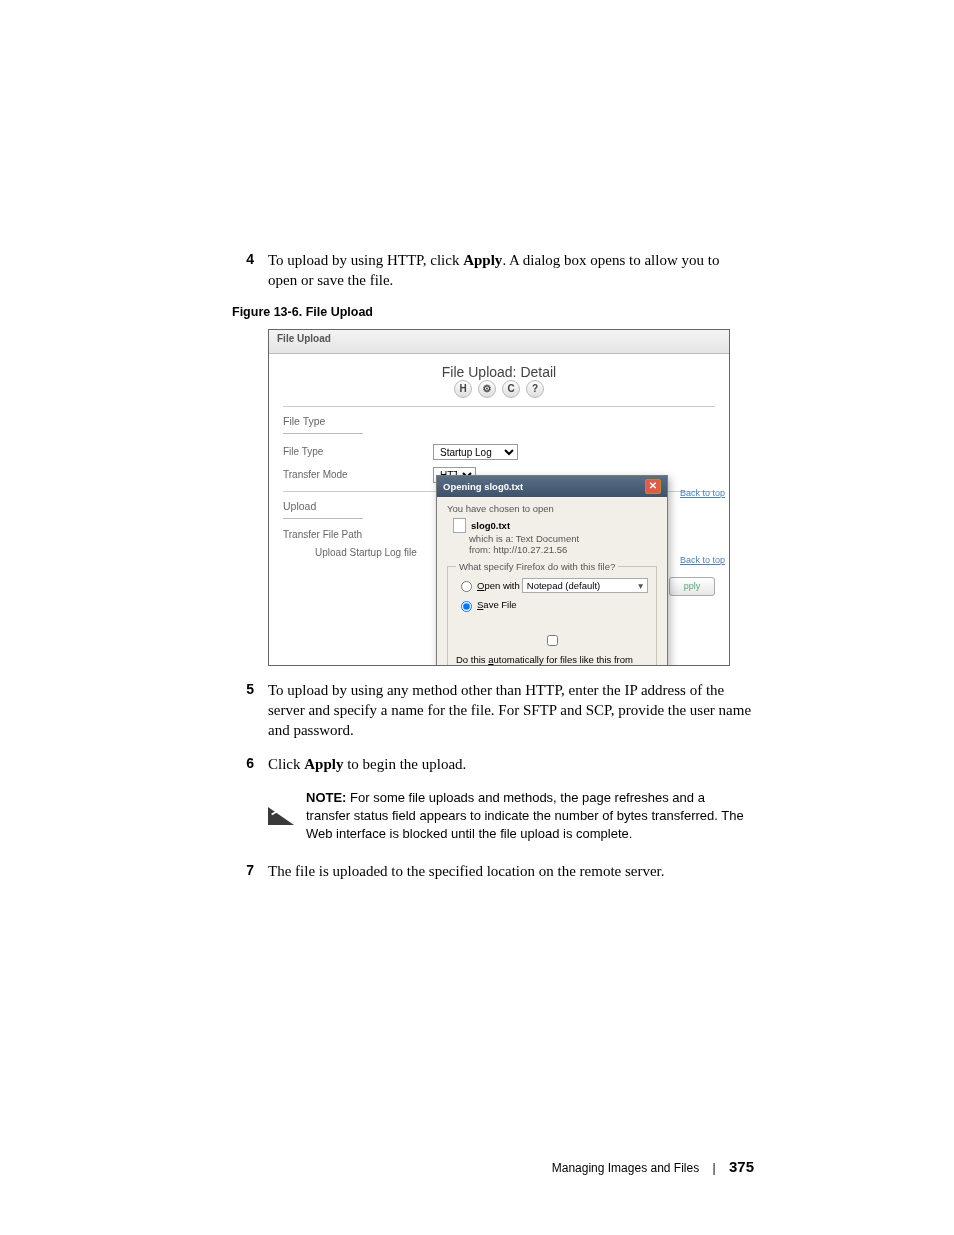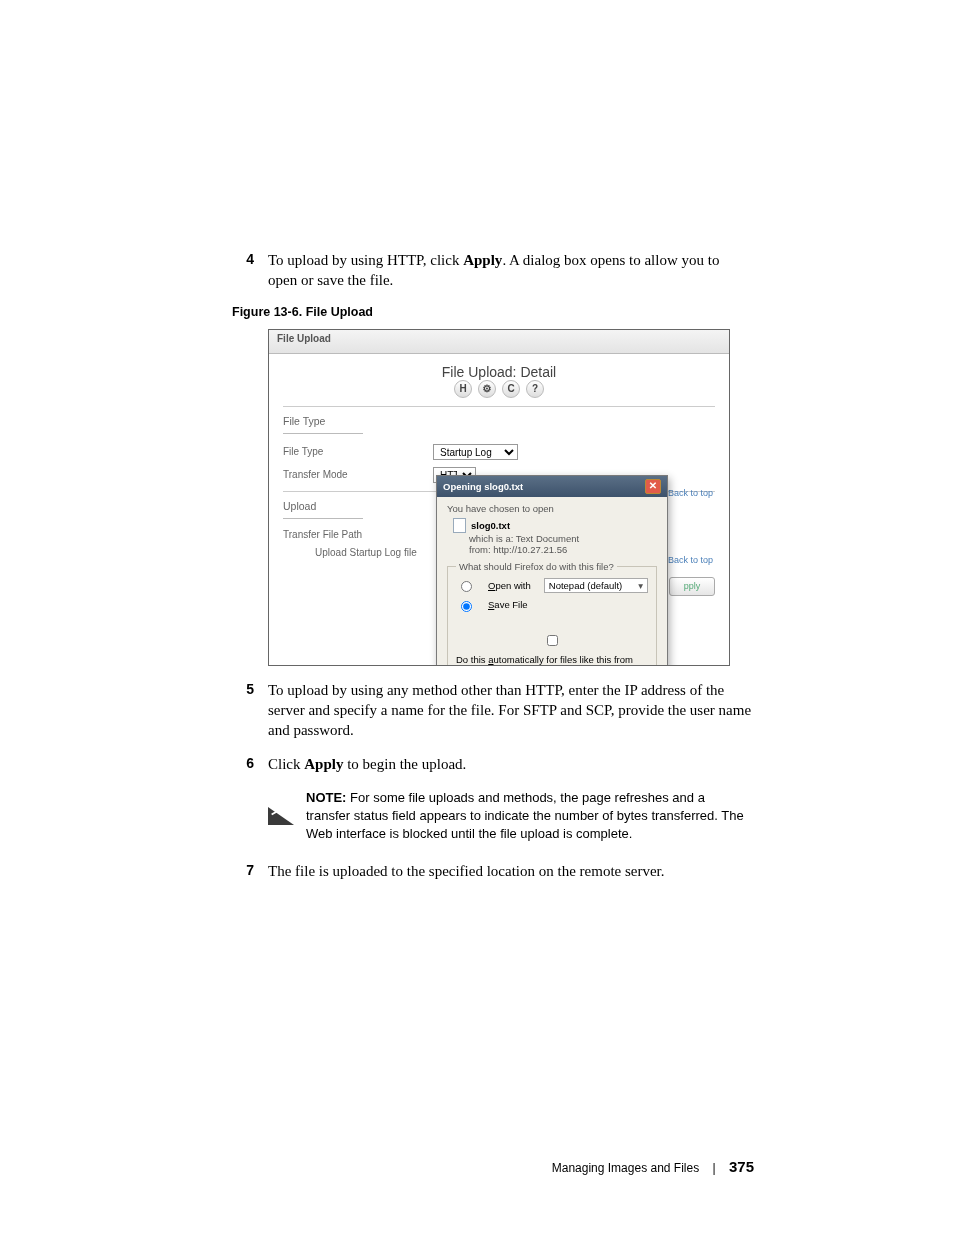--- a/index.html
+++ b/index.html
@@ -26,34 +26,34 @@
   .shot .panel { padding:10px 14px; }
   .shot .detail-hdr { display:flex; align-items:center; justify-content:space-between;flex-direction:column; }
   .shot .detail-hdr h3 { margin:0; font-size:14px; color:#444; font-weight:normal; }
   .shot .detail-hdr .round-icons { display:flex; gap:6px; }
   .shot .round { width:16px; height:16px; border-radius:50%; background:linear-gradient(#fff,#ddd); border:1px solid #bbb; font-size:10px; line-height:15px; text-align:center; color:#444; font-weight:bold; }
   .shot hr { border:none; border-top:1px solid #ccc; margin:8px 0; }
   .shot .sec-title { font-size:10.5px; color:#666; margin-bottom:6px; }
   .shot .row { display:flex; align-items:center; margin-bottom:7px; }
   .shot .row .lbl { width:150px; font-size:10px; color:#666; }
   .shot .sel { font-size:10px; border:1px solid #999; background:#fff; padding:1px 2px; height:16px; }
-  .shot .back { position:absolute; right:16px; font-size:9px; color:#4a7fb8; } 
+  .shot .back { position:absolute; right:4px; font-size:9px; color:#4a7fb8; text-decoration:underline; } 
   .shot .apply { position:absolute; right:14px; top:247px; width:44px; height:17px; font-size:9px; background:linear-gradient(#fff,#e6e6e6); border:1px solid #aaa; border-radius:3px; color:#5a7; line-height:16px; text-align:center; }
 
   
   .dlg { position:absolute; left:167px; top:145px; width:230px; border:1px solid #7a7a7a; box-shadow:2px 3px 8px rgba(0,0,0,.3); background:#f1efe8; font-size:9.5px; }
   .dlg .dlg-title { background:linear-gradient(#5a6f86,#3d526b); color:#fff; font-weight:bold; padding:3px 6px; display:flex; justify-content:space-between; align-items:center; }
   .dlg .dlg-close { width:14px; height:13px; background:#e25b4a; color:#fff; line-height:12px; text-align:center; font-size:10px; border:1px solid #b83; border-radius:2px; }
   .dlg .dlg-body { padding:6px 10px; }
   .dlg .dlg-body .muted { color:#555; }
   .dlg .fileline { display:flex; align-items:center; gap:5px; margin:4px 0 0 6px; }
   .dlg .fileline .fic { width:11px; height:13px; border:1px solid #9ab; background:#fff; }
   .dlg fieldset { border:1px solid #c8c4b8; margin:6px 0 4px; padding:6px 8px 8px; }
   .dlg fieldset legend { font-size:9.5px; color:#555; padding:0 3px; }
-  .dlg .radio-row { display:flex; align-items:center; gap:13px; margin-bottom:5px; }
+  .dlg .radio-row { display:flex; align-items:center; gap:2px; margin-bottom:5px; }
   .dlg input[type=radio] { width:11px; height:11px; }
   .dlg input[type=checkbox] { width:11px; height:11px; }
   .dlg .appname { border:1px solid #aaa; background:#fff; flex:1; padding:1px 4px; display:flex; justify-content:space-between; }
   .dlg .appname .dd { color:#555; }
   .dlg .auto-row { display:flex; align-items:center; gap:5px; margin-top:20px;flex-direction:column; }
   .dlg .dlg-btns { display:flex; justify-content:flex-end; gap:8px; padding:6px 10px 8px; }
   .dlg .dlg-btn { min-width:54px; height:17px; background:linear-gradient(#fff,#e6e6e6); border:1px solid #8a8a8a; border-radius:2px; font-size:9.5px; line-height:16px; text-align:center; }
   .under { text-decoration:underline; }
 </style>
 </head>
@@ -122,21 +122,21 @@
         </div>
         <div class="dlg-body">
           <div class="muted">You have chosen to open</div>
           <div class="fileline">
             <span class="fic"></span>
             <b>slog0.txt</b>
           </div>
           <div class="muted" style="margin-left:22px;">which is a: Text Document</div>
           <div class="muted" style="margin-left:22px;">from: http://10.27.21.56</div>
           <fieldset>
-            <legend>What should Firefox do with this file?</legend>
+            <legend>What specify Firefox do with this file?</legend>
             <div class="radio-row">
               <input type="radio" name="dl" style="">
               <span><span class="under">O</span>pen with</span>
               <span class="appname">
                 <span>Notepad (default)</span>
                 <span class="dd">▾</span>
               </span>
             </div>
             <div class="radio-row">
               <input type="radio" name="dl" checked="" style="">

